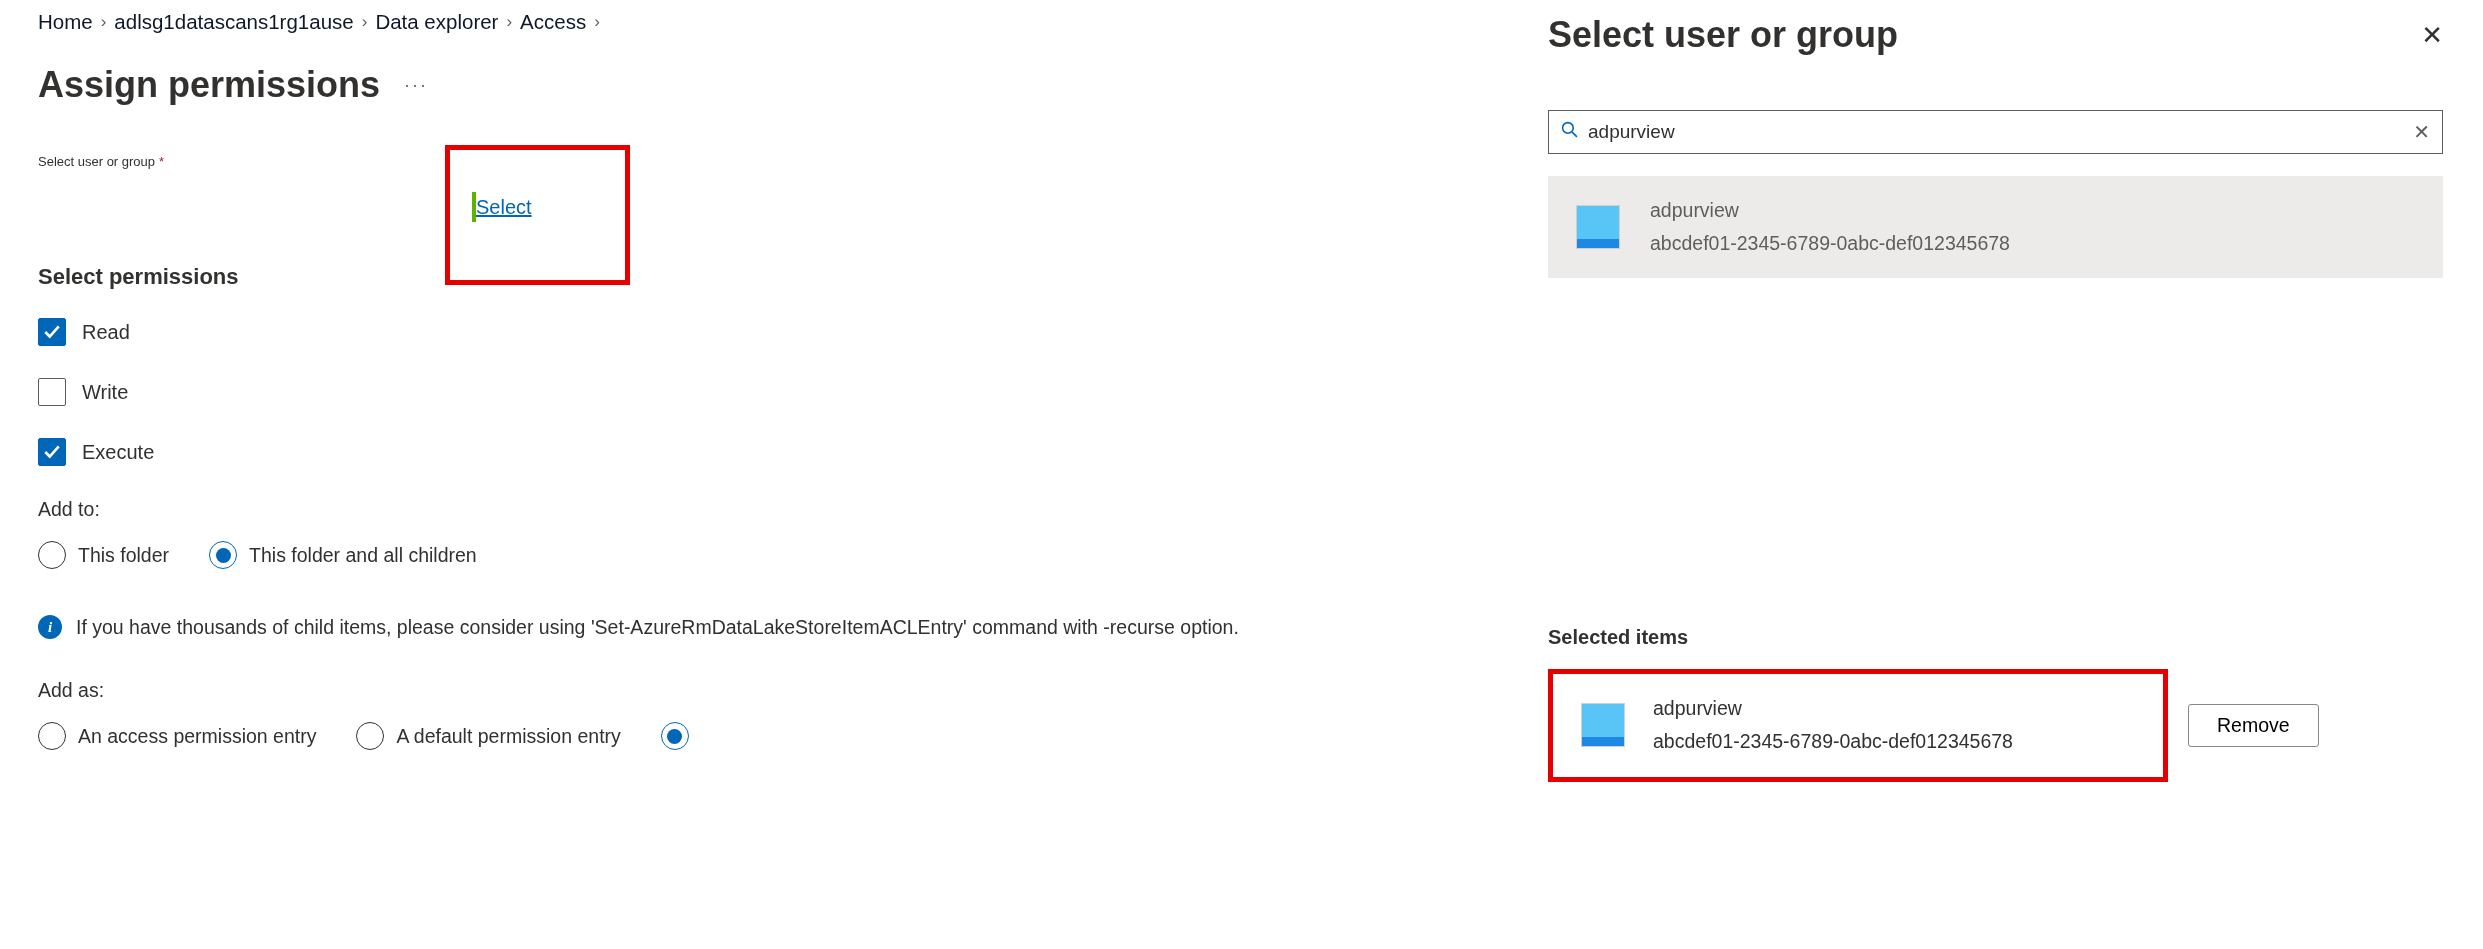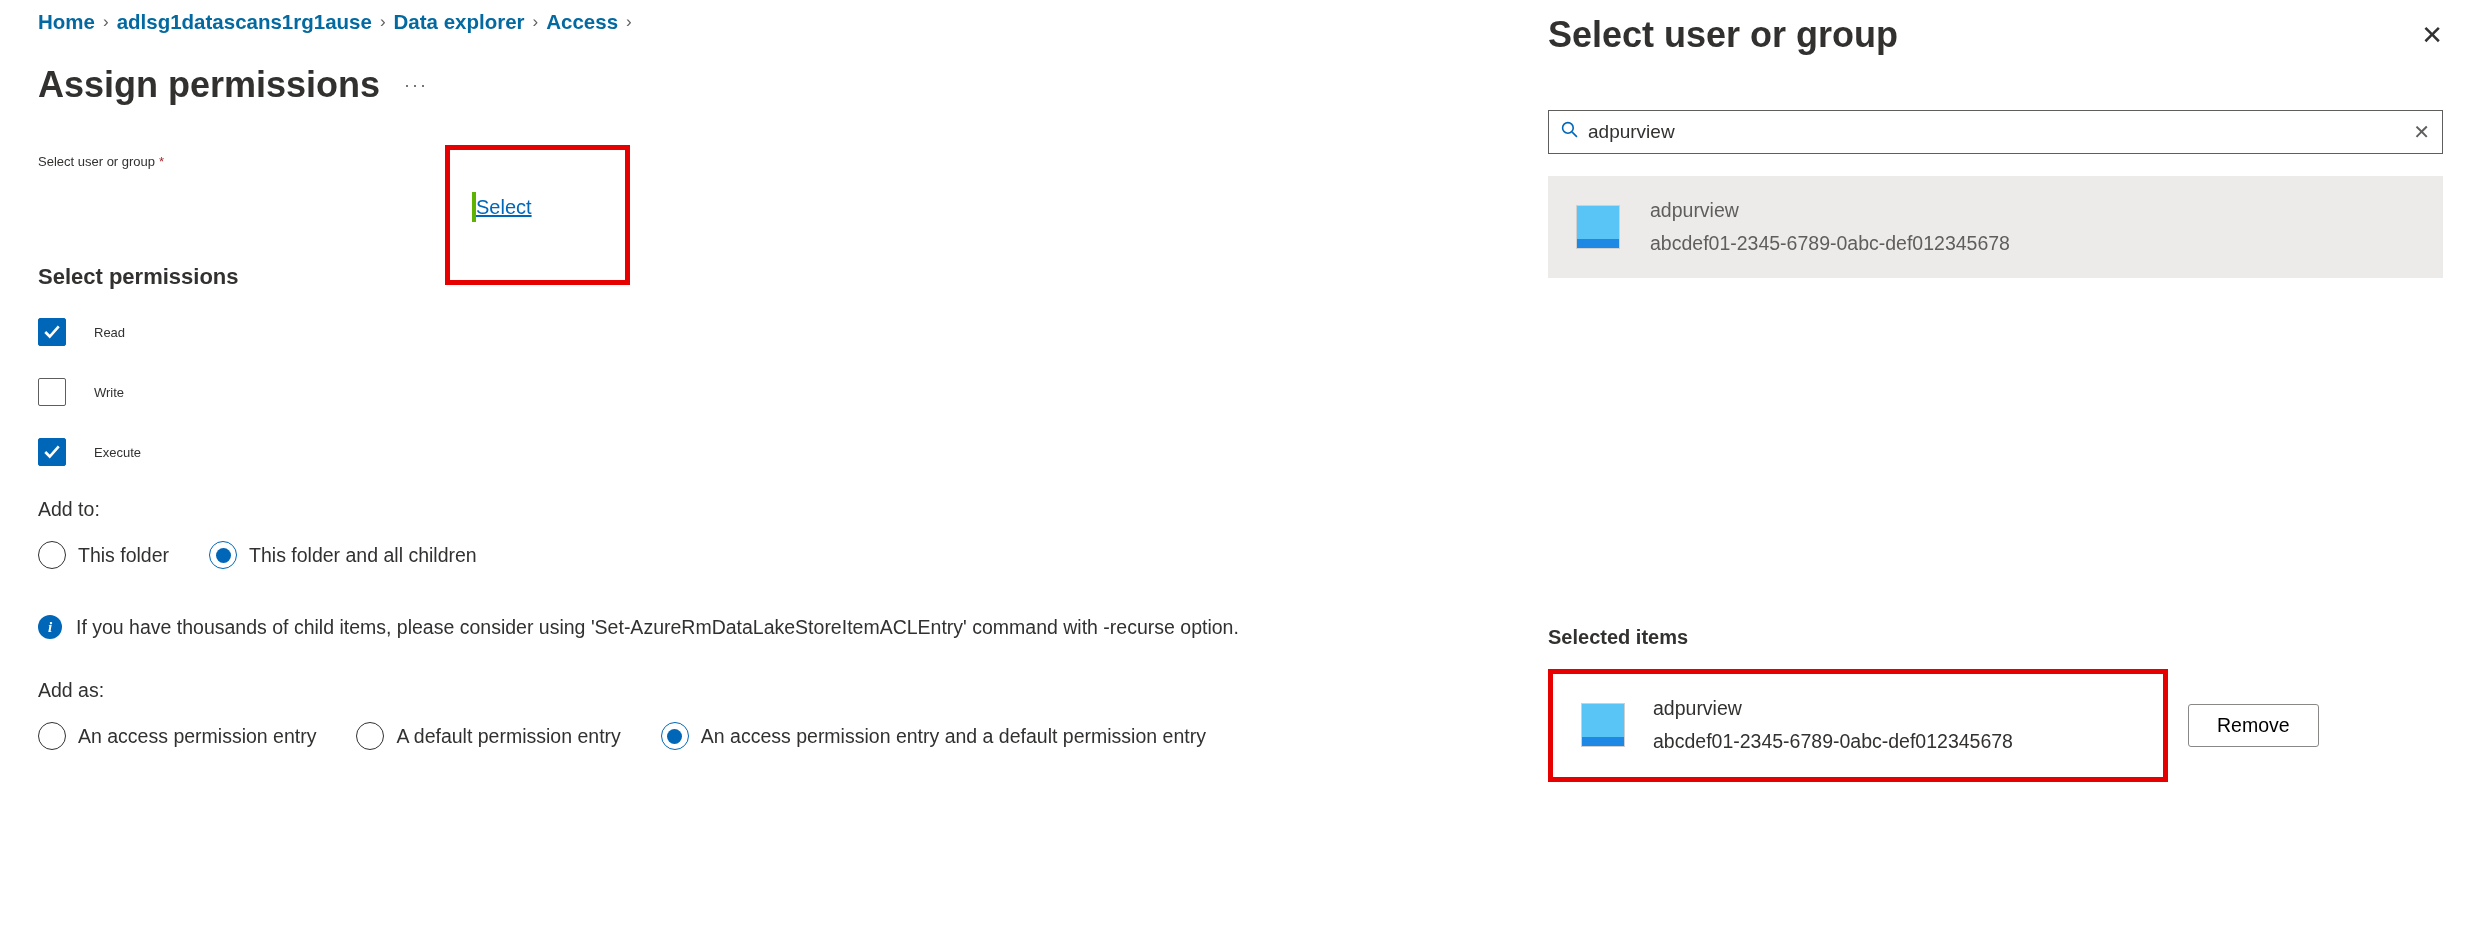--- a/index.html
+++ b/index.html
@@ -23,21 +23,21 @@
   .right-panel {
     position: absolute;
     right: 0; top: 0;
     width: 973px;
     height: 100%;
     background: #fff;
     padding: 14px 40px 0 38px;
   }
   
   .breadcrumbs { font-size: 20.5px; color: #0067b8; display:flex; align-items:center; gap:8px; margin-bottom: 30px; margin-top: -2px;}
-  .breadcrumbs a { color:#0369a1; text-decoration:none;font-weight:bold; }
+  .breadcrumbs a { color:#0f172a; text-decoration:none; }
   .breadcrumbs .sep { color:#605e5c; font-size: 17px;}
   .page-title-row { display:flex; align-items:center; gap:24px; margin-bottom: 48px;}
   .page-title { font-size: 36px; font-weight: 600; color:#323130; }
   .more-dots { font-size:18px; color:#605e5c; cursor:pointer; letter-spacing:2px;}
   
   .form-label { font-size:13px; color:#323130; margin-bottom: 56px; display:block;}
   .required-star { color:#a4262c; margin-left:4px;}
   .select-box {
     position:absolute;
     left: 445px;
@@ -52,21 +52,21 @@
     top: 192px;
     color:#0067b8;
     font-size: 20px;
     border-left: 4px solid #5db300;
     height: 30px;
     line-height: 30px;
   }
   .select-user-row { margin-bottom: 50px; height: 60px;}
   .section-heading { font-size:22px; font-weight:600; margin-bottom: 28px; margin-top: 20px;}
   
-  .check-row { display:flex; align-items:center; gap:28px; margin-bottom: 32px; font-size:13px;}
+  .check-row { display:flex; align-items:center; gap:16px; margin-bottom: 32px; font-size:20px;}
   .checkbox {
     width:28px; height:28px; border:1px solid #605e5c; border-radius:2px;
     display:inline-flex; align-items:center; justify-content:center;
     cursor:pointer; flex-shrink:0;
   }
   .checkbox.checked { background:#0067b8; border-color:#0067b8; }
   .checkbox.checked svg { display:block; }
   .checkbox svg { display:none; width:18px; height:18px; }
   
   .radio-row { display:flex; align-items:center; gap:14px; margin-bottom: 36px; font-size:19.5px; flex-wrap: wrap;}
@@ -212,21 +212,20 @@
       <label class="radio-option">
         <span class="radio"></span>
         <span>An access permission entry</span>
       </label>
       <label class="radio-option">
         <span class="radio"></span>
         <span>A default permission entry</span>
       </label>
       <label class="radio-option">
         <span class="radio selected"></span>
-        <span>An access permission entry and a default permission entry</span>
       </label>
     </div>
   </div>
 </div>
 
 <div class="right-panel">
   <div class="panel-title-row">
     <div class="panel-title">Select user or group</div>
     <span class="close-icon">✕</span>
   </div>

